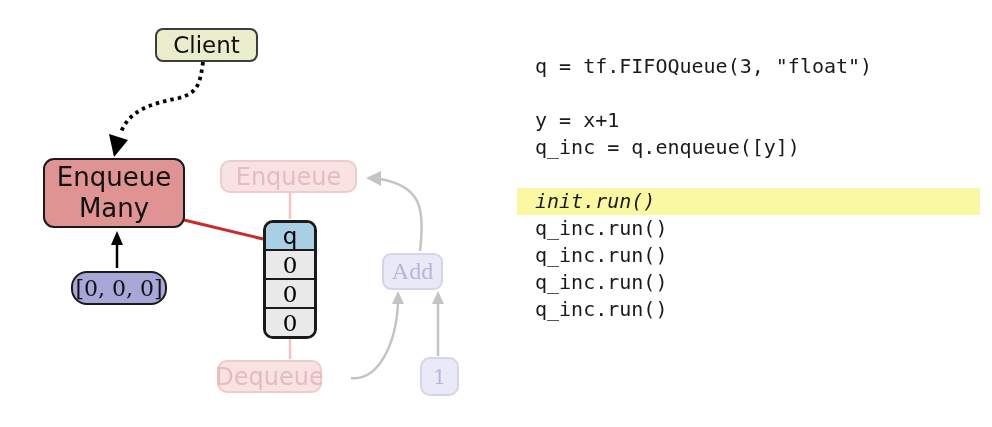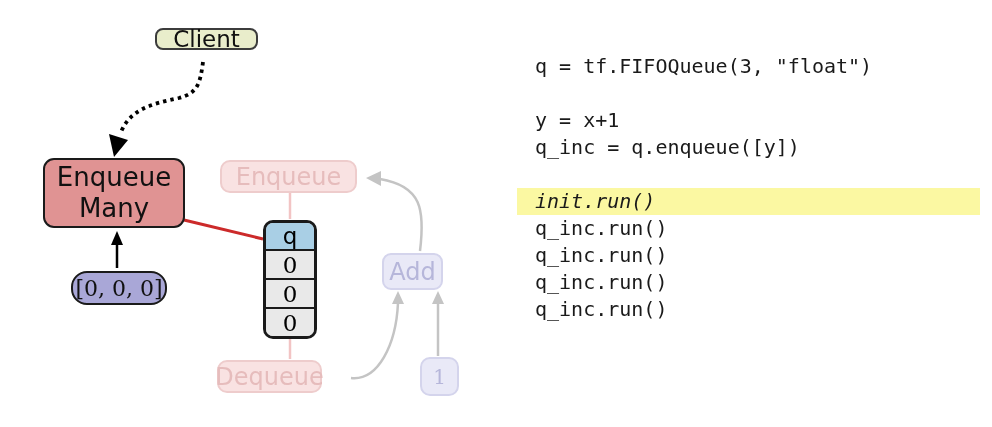--- a/index.html
+++ b/index.html
@@ -1,37 +1,37 @@
 <!DOCTYPE html>
 <html style="--client-fill: #e9edcb; --enqueue-many-fill: #e09393; --tensor-fill: #a9a7d7; --queue-header-fill: #a9cfe5; --queue-cell-fill: #e9e9e9; --faded-pink-fill: #f9e2e2; --faded-pink-border: #eecccc; --faded-pink-text: #e6bcbc; --faded-lavender-fill: #e9e9f7; --faded-lavender-border: #d4d4ec; --faded-lavender-text: #b6b6da; --red-line: #cc2a2a; --pink-line: #f2c4c4; --gray-arrow: #c4c4c4; --highlight: #fbf8a2;"><head>
 <meta charset="utf-8">
 <style>
   html,body{margin:0;padding:0;}
   body{width:992px;height:427px;background:#ffffff;position:relative;overflow:hidden;
        font-family:"DejaVu Sans",sans-serif;}
   .layer{position:absolute;left:0;top:0;}
   .node{position:absolute;display:flex;align-items:center;justify-content:center;
         text-align:center;box-sizing:border-box;color:#111;}
-  #client{left:155px;top:28px;width:103px;height:22px;background:var(--client-fill);
+  #client{left:155px;top:28px;width:103px;height:34px;background:var(--client-fill);
           border:2px solid #3c3c3c;border-radius:8px;font-size:23px;}
   #enqueue-many{left:43px;top:158px;width:142px;height:70px;background:var(--enqueue-many-fill);
           border:2.5px solid #1a1a1a;border-radius:11px;font-size:26px;line-height:1.2;white-space:pre-line;}
   #input-tensor{left:71px;top:271px;width:96px;height:34px;background:var(--tensor-fill);
           border:2px solid #1a1a1a;border-radius:16px;font-size:22px;font-family:"DejaVu Serif",serif;}
   #queue{left:263px;top:220px;width:54px;height:119px;border:3px solid #1a1a1a;border-radius:10px;
          overflow:hidden;position:absolute;display:flex;flex-direction:column;box-sizing:border-box;background:var(--queue-cell-fill);}
   #queue .qheader{height:26px;flex:none;background:var(--queue-header-fill);border-bottom:2px solid #1a1a1a;
          display:flex;align-items:center;justify-content:center;font-size:23px;}
   #queue .qcell{flex:1;display:flex;align-items:center;justify-content:center;
          font-size:23px;font-family:"DejaVu Serif",serif;border-bottom:2px solid #1a1a1a;background:var(--queue-cell-fill);}
   #queue .qcell:last-child{border-bottom:none;}
   .faded-pink{background:var(--faded-pink-fill);border:2px solid var(--faded-pink-border);
          color:var(--faded-pink-text);}
   .faded-lav{background:var(--faded-lavender-fill);border:2px solid var(--faded-lavender-border);
-         color:var(--faded-lavender-text);}
+         color:var(--faded-lavender-text);font-family:Liberation Serif, serif;}
   #enqueue-faded{left:220px;top:160px;width:137px;height:33px;border-radius:10px;font-size:24px;}
   #dequeue-faded{left:217px;top:360px;width:105px;height:33px;border-radius:10px;font-size:24px;}
   #add-faded{left:382px;top:253px;width:61px;height:37px;border-radius:9px;font-size:24px;}
   #one-faded{left:420px;top:357px;width:39px;height:39px;border-radius:10px;font-size:20px;font-family:"DejaVu Serif",serif;}
   .dotted-arrow{stroke:#000;stroke-width:3.8;fill:none;stroke-dasharray:3.4 4.1;stroke-linecap:butt;}
   .black-line{stroke:#000;stroke-width:2.5;fill:none;}
   .black-head{fill:#000;stroke:none;}
   .red-line{stroke:var(--red-line);stroke-width:3;fill:none;}
   .pink-line{stroke:var(--pink-line);stroke-width:2.5;fill:none;}
   .gray-arrow{stroke:var(--gray-arrow);stroke-width:2.5;fill:none;}

